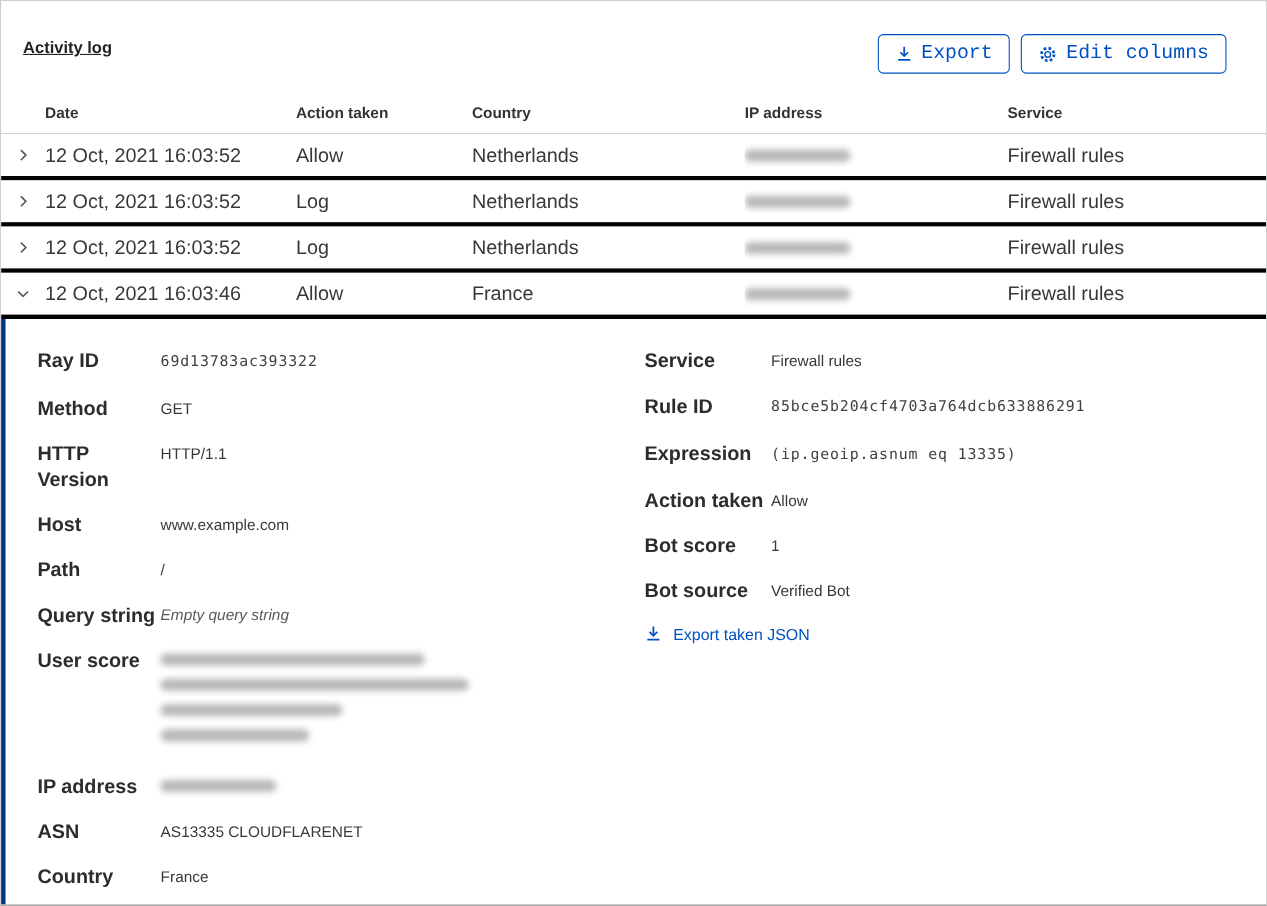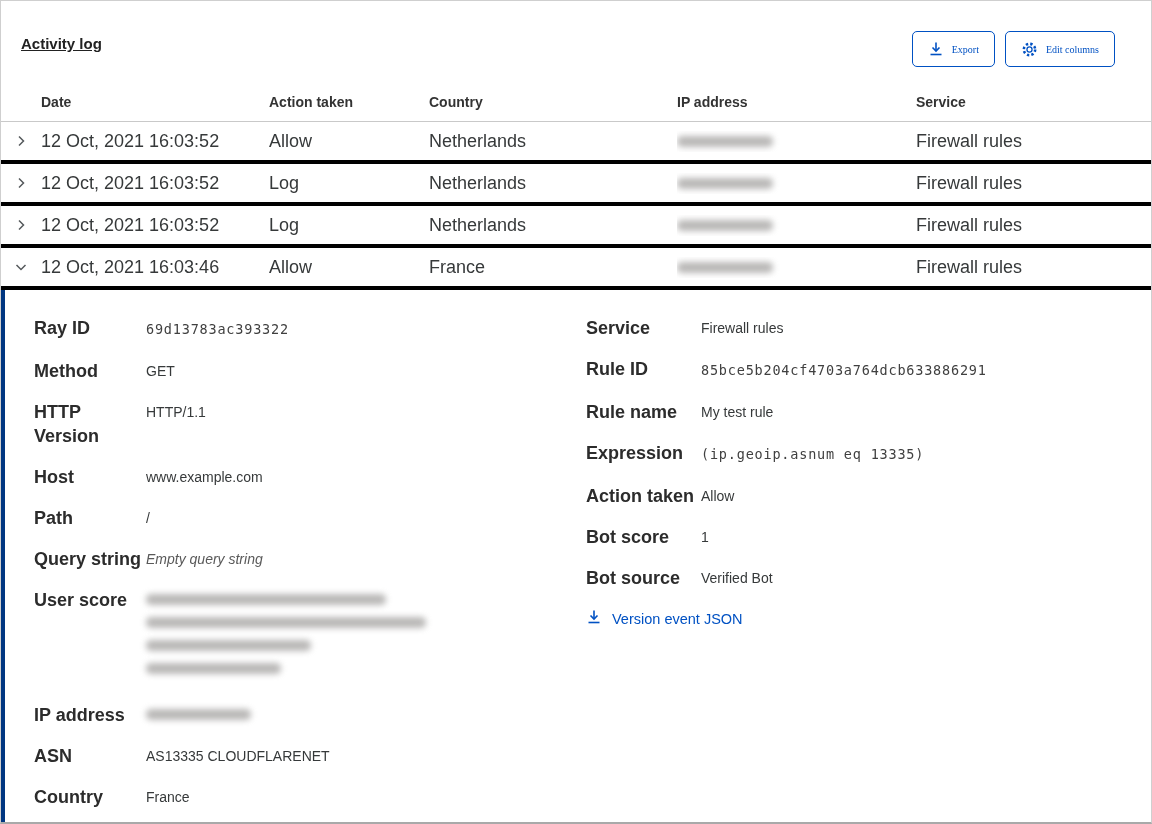--- a/index.html
+++ b/index.html
@@ -21,21 +21,21 @@
   .topbar { position: relative; height: 82px; }
   .page-title {
     position: absolute; left: 20px; top: 34px;
     font-size: 15px; font-weight: 700; color: #222; text-decoration: underline;
   }
   .actions { position: absolute; right: 36px; top: 30px; display: flex; gap: 10px; }
   .btn {
     display: flex; align-items: center; gap: 8px;
     height: 36px; padding: 0 15px;
     background: #fff; border: 1px solid #0051c3; border-radius: 5px;
-    color: #0051c3; font-size: 10px; font-family: Liberation Serif, serif; cursor: pointer;
+    color: #0051c3; font-size: 18px; font-family: Liberation Mono, monospace; cursor: pointer;
   }
   .btn svg { display: block; }
 
   
   .grid-row {
     display: grid;
     grid-template-columns: 40px 228px 160px 248px 239px 1fr;
     align-items: center;
     width: 100%;
   }
@@ -240,24 +240,20 @@
     <div class="dcol dright">
       <div class="field">
         <div class="flabel">Service</div>
         <div class="fvalue">Firewall rules</div>
       </div>
       <div class="field">
         <div class="flabel">Rule ID</div>
         <div class="fvalue mono wrap-id">85bce5b204cf4703a764dcb633886291</div>
       </div>
       <div class="field">
-        <div class="flabel">Rule name</div>
-        <div class="fvalue">My test rule</div>
-      </div>
-      <div class="field">
         <div class="flabel">Expression</div>
         <div class="fvalue mono">(ip.geoip.asnum eq 13335)</div>
       </div>
       <div class="field">
         <div class="flabel">Action taken</div>
         <div class="fvalue">Allow</div>
       </div>
       <div class="field">
         <div class="flabel">Bot score</div>
         <div class="fvalue">1</div>
@@ -267,18 +263,18 @@
         <div class="fvalue">Verified Bot</div>
       </div>
       <a class="json-link">
         <span>
           <svg width="16" height="16" viewBox="0 0 16 16" fill="none" stroke="#0051c3" stroke-width="1.6">
             <path d="M8 1.5v8"></path>
               <path d="M4.5 6.5L8 10l3.5-3.5"></path>
               <path d="M2.5 13.5h11"></path>
           </svg>
         </span>
-        <span>Version event JSON</span>
+        <span>Export taken JSON</span>
       </a>
     </div>
 
   </div>
 </div>
 
 </body></html>

